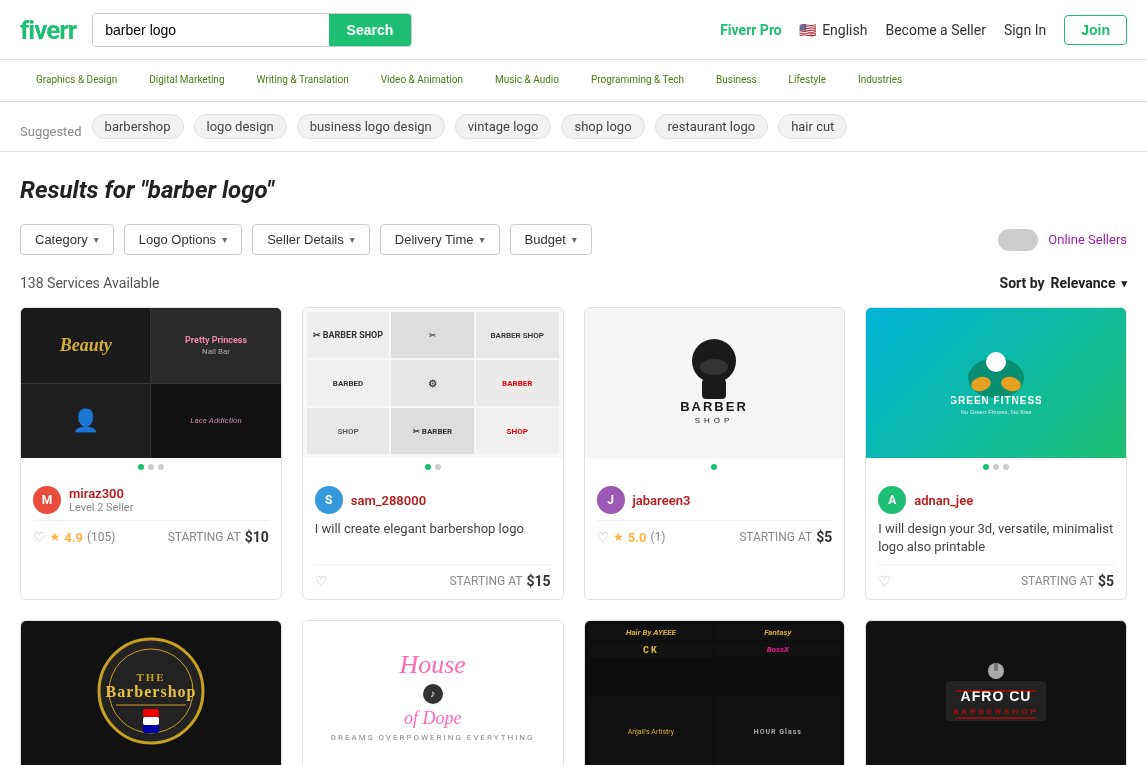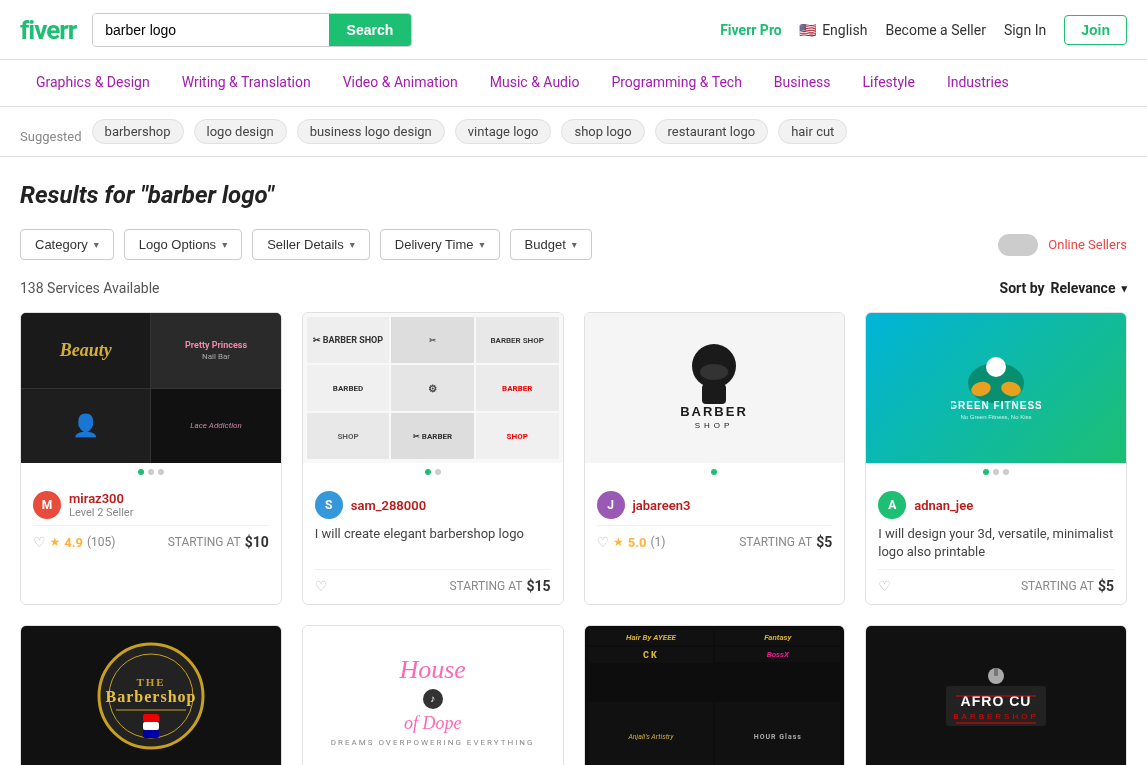--- a/index.html
+++ b/index.html
@@ -13,37 +13,37 @@
     .search-bar button { background: #1dbf73; color: #fff; border: none; padding: 8px 18px; cursor: pointer; font-size: 14px; font-weight: 600; }
     .header-right { display: flex; align-items: center; gap: 18px; margin-left: auto; }
     .fiverr-pro { color: #1dbf73; font-weight: 700; font-size: 14px; cursor: pointer; }
     .lang-flag { display: inline-flex; align-items: center; gap: 5px; cursor: pointer; font-size: 14px; }
     .become-seller { font-size: 14px; cursor: pointer; }
     .sign-in { font-size: 14px; cursor: pointer; }
     .join-btn { border: 1px solid #1dbf73; color: #1dbf73; background: #fff; padding: 6px 16px; border-radius: 4px; font-size: 14px; font-weight: 600; cursor: pointer; }
 
     
     .nav { display: flex; align-items: center; border-bottom: 1px solid #e0e0e0; padding: 0 20px; overflow-x: auto; }
-    .nav-item { padding: 14px 16px; font-size: 14px; color: #a21caf; cursor: pointer; white-space: nowrap; border-bottom: 2px solid transparent; }
+    .nav-item { padding: 14px 16px; font-size: 10px; color: #4d7c0f; cursor: pointer; white-space: nowrap; border-bottom: 2px solid transparent; }
 
     
     .suggested { display: flex; align-items: flex-end; padding: 12px 20px; gap: 10px; border-bottom: 1px solid #e0e0e0; flex-wrap: wrap; }
     .suggested-label { font-size: 13px; color: #888; }
     .tag { background: #f2f2f2; border-radius: 20px; padding: 4px 12px; font-size: 13px; color: #444; cursor: pointer; border: 1px solid #e0e0e0; }
 
     
     .main { padding: 24px 20px; }
     .results-title { font-size: 24px; font-weight: 700; margin-bottom: 20px; color: #222; }
     .results-title span { font-style: italic; }
 
     
     .filters { display: flex; align-items: center; gap: 10px; margin-bottom: 20px; flex-wrap: wrap; }
     .filter-btn { border: 1px solid #ccc; background: #fff; padding: 7px 14px; border-radius: 4px; font-size: 13px; cursor: pointer; display: flex; align-items: center; gap: 6px; color: #333; }
     .filter-btn .arrow { font-size: 10px; color: #666; }
-    .online-toggle { margin-left: auto; display: flex; align-items: center; gap: 10px; font-size: 13px; color: #ef4444; }
+    .online-toggle { margin-left: auto; display: flex; align-items: center; gap: 10px; font-size: 13px; color: #a21caf; }
     .toggle-switch { width: 40px; height: 22px; background: #ccc; border-radius: 11px; position: relative; cursor: pointer; }
     .toggle-switch.off { background: #ccc; }
 
     
     .sort-bar { display: flex; align-items: center; justify-content: space-between; margin-bottom: 16px; }
     .services-count { font-size: 14px; color: #555; }
     .sort-by { display: flex; align-items: center; gap: 6px; font-size: 14px; color: #555; }
     .sort-by span { font-weight: 700; color: #222; }
     .sort-by .arrow { font-size: 11px; }
 
@@ -96,20 +96,21 @@
       <span>English</span>
     </span>
     <span class="become-seller">Become a Seller</span>
     <span class="sign-in">Sign In</span>
     <button class="join-btn">Join</button>
   </div>
 </header>
 
 <nav class="nav">
   <span class="nav-item">Graphics &amp; Design</span>
+  <span class="nav-item">Digital Marketing</span>
   <span class="nav-item">Writing &amp; Translation</span>
   <span class="nav-item">Video &amp; Animation</span>
   <span class="nav-item">Music &amp; Audio</span>
   <span class="nav-item">Programming &amp; Tech</span>
   <span class="nav-item">Business</span>
   <span class="nav-item">Lifestyle</span>
   <span class="nav-item">Industries</span>
 </nav>
 
 <div class="suggested">
@@ -379,21 +380,21 @@
           </div>
           <div style="display:flex;flex-direction:column;gap:2px">
             <div style="background:#111;padding:3px;display:flex;align-items:center;justify-content:center">
               <span style="font-size:8px;color:#d4af37;font-style:italic;font-weight:700">Fantasy</span>
             </div>
             <div style="background:#111;padding:3px;display:flex;align-items:center;justify-content:center">
               <span style="font-size:8px;color:#e91e8c;font-weight:700;font-style:italic">BossX</span>
             </div>
           </div>
           <div style="background:#111;padding:3px;display:flex;align-items:center;justify-content:center;grid-column:1">
-            <span style="font-size:7px;color:#d4af37;font-style:italic">Anjali's Artistry</span>
+            <span style="font-size:7px;color:#d4af37;">Anjali's Artistry</span>
           </div>
           <div style="background:#111;padding:3px;display:flex;align-items:center;justify-content:center">
             <span style="font-size:7px;color:#aaa;font-weight:700;letter-spacing:1px">HOUR Glass</span>
           </div>
         </div>
 
       </div>
     </div>
 
     <div class="gig-card">

